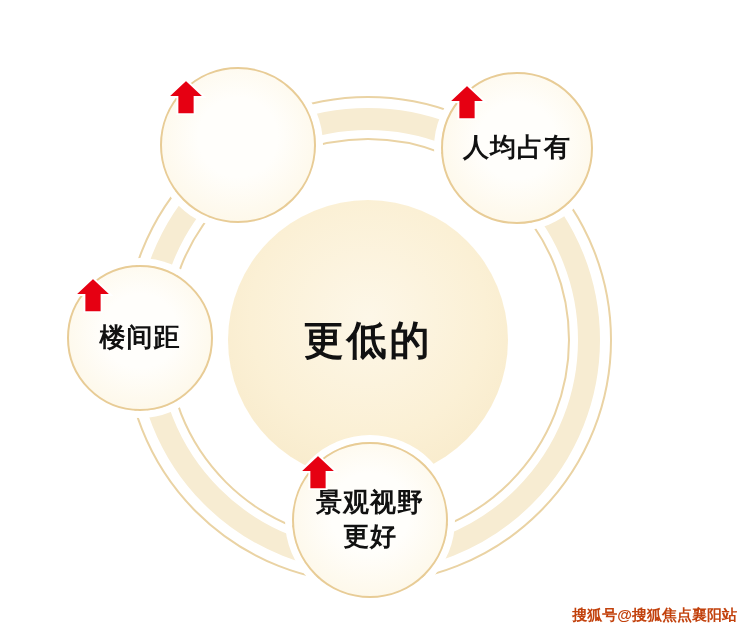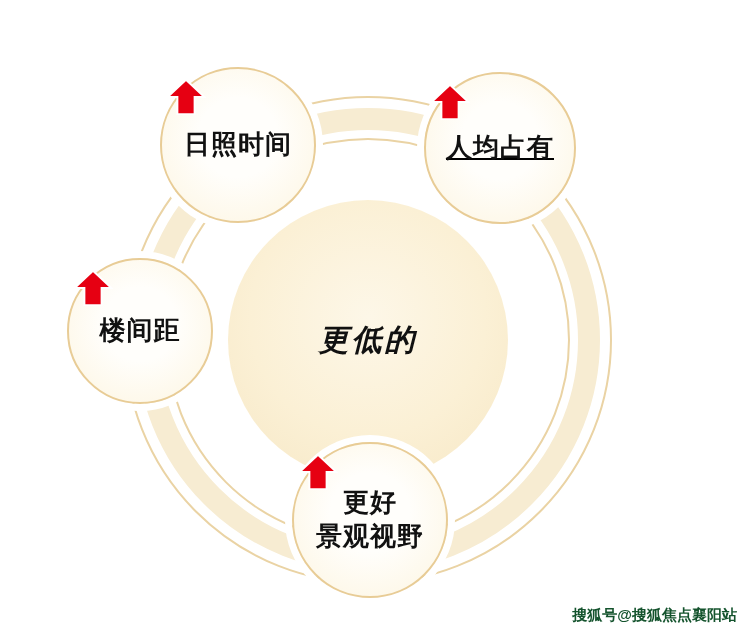--- a/index.html
+++ b/index.html
@@ -12,45 +12,45 @@
   .ring-band  { width:464px; height:464px; left:136px; top:108px; border:22px solid #f7ecd2; }
   .ring-inner { width:404px; height:404px; left:166px; top:138px; border:2px solid #ead3a4; }
 
   .center-circle {
     position:absolute; width:280px; height:280px; left:228px; top:200px;
     border-radius:50%;
     background: radial-gradient(circle at 50% 42%, #fdf7e8 0%, #fbf0d5 55%, #f6e7c4 100%);
     display:flex; align-items:center; justify-content:center;
   }
   .center-text {
-    font-size:30px; font-weight:bold; color:#111111; text-align:center;
-    line-height:1.35; letter-spacing:3px;font-style:italic;
+    font-size:40px; font-weight:bold; color:#111111; text-align:center;
+    line-height:1.35; letter-spacing:3px;
   }
 
   .node {
     position:absolute; border-radius:50%; box-sizing:border-box;
     background: radial-gradient(circle at 50% 45%, #fffefb 35%, #fdf5e0 100%);
     border:2px solid #e8cc96;
     box-shadow: 0 0 0 7px #ffffff;
     display:flex; align-items:center; justify-content:center; text-align:center;
   }
   .node-text { font-size:26px; font-weight:bold; color:#111111; line-height:1.3; letter-spacing:1px; }
 
   .node-0 { width:156px; height:156px; left:160px; top:67px;  }
-  .node-1 { width:152px; height:152px; left:424px; top:72px;text-decoration:underline;  }
-  .node-2 { width:146px; height:146px; left:67px;  top:258px; }
+  .node-1 { width:152px; height:152px; left:441px; top:72px;  }
+  .node-2 { width:146px; height:146px; left:67px;  top:265px; }
   .node-3 { width:146px; height:146px; left:525px; top:261px; }
   .node-4 { width:156px; height:156px; left:292px; top:442px; }
 
   .arrow { position:absolute; left:4px; top:10px; width:40px; height:36px; }
   .arrow svg { width:100%; height:100%; display:block; }
 
   .watermark {
     position:absolute; right:3px; bottom:5px;
-    font-size:15px; font-weight:bold; color:#14532d;
+    font-size:15px; font-weight:bold; color:#c2410c;
     text-shadow: 0 0 2px #ffffff;
   }
 </style>
 </head>
 <body>
 
 <div class="canvas">
 
   <div class="ring ring-outer"></div>
   <div class="ring ring-band"></div>
@@ -62,21 +62,20 @@
     </div>
   </div>
 
   <div class="node node-0">
     <span class="arrow">
       <svg viewBox="0 0 100 92">
           <polygon points="50,2 97,46 72,46 72,90 28,90 28,46 3,46" fill="#e60012" stroke="#ffffff" stroke-width="5"></polygon>
         </svg>
     </span>
     <div class="node-text">
-      <div>日照时间</div>
     </div>
   </div>
 
   <div class="node node-1">
     <span class="arrow">
       <svg viewBox="0 0 100 92">
           <polygon points="50,2 97,46 72,46 72,90 28,90 28,46 3,46" fill="#e60012" stroke="#ffffff" stroke-width="5"></polygon>
         </svg>
     </span>
     <div class="node-text">
@@ -96,20 +95,20 @@
   </div>
 
 
   <div class="node node-4">
     <span class="arrow">
       <svg viewBox="0 0 100 92">
           <polygon points="50,2 97,46 72,46 72,90 28,90 28,46 3,46" fill="#e60012" stroke="#ffffff" stroke-width="5"></polygon>
         </svg>
     </span>
     <div class="node-text">
+      <div>景观视野</div>
       <div>更好</div>
-      <div>景观视野</div>
     </div>
   </div>
 
   <div class="watermark">搜狐号@搜狐焦点襄阳站</div>
 
 </div>
 
 </body></html>

